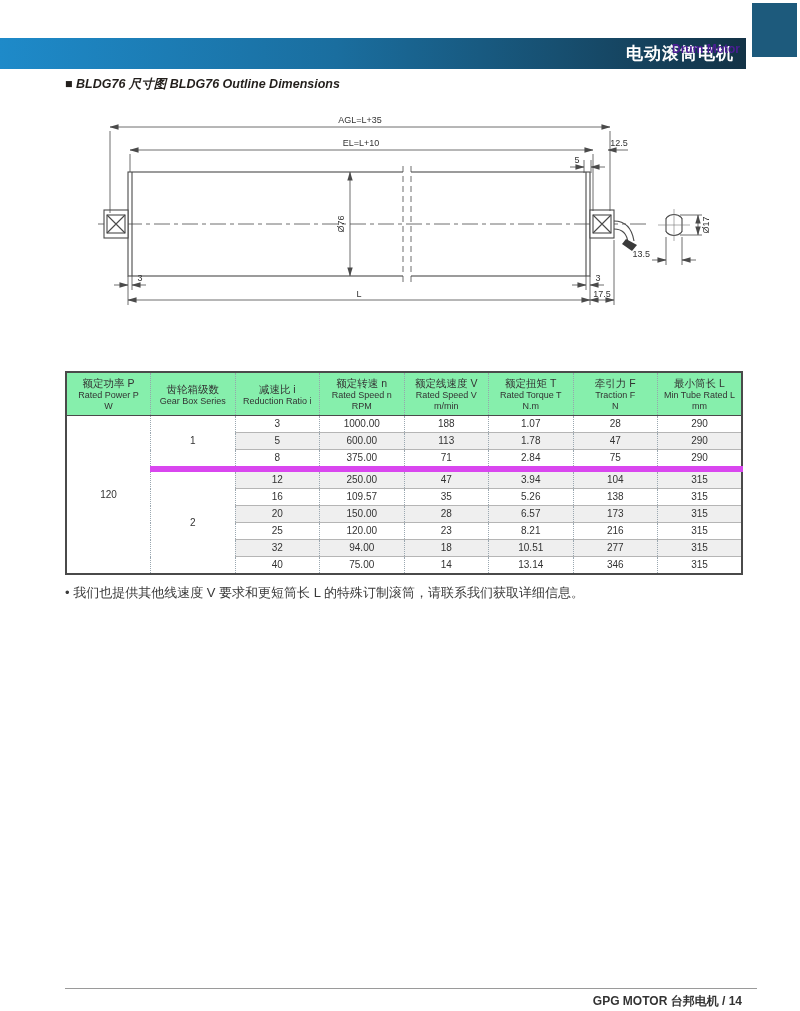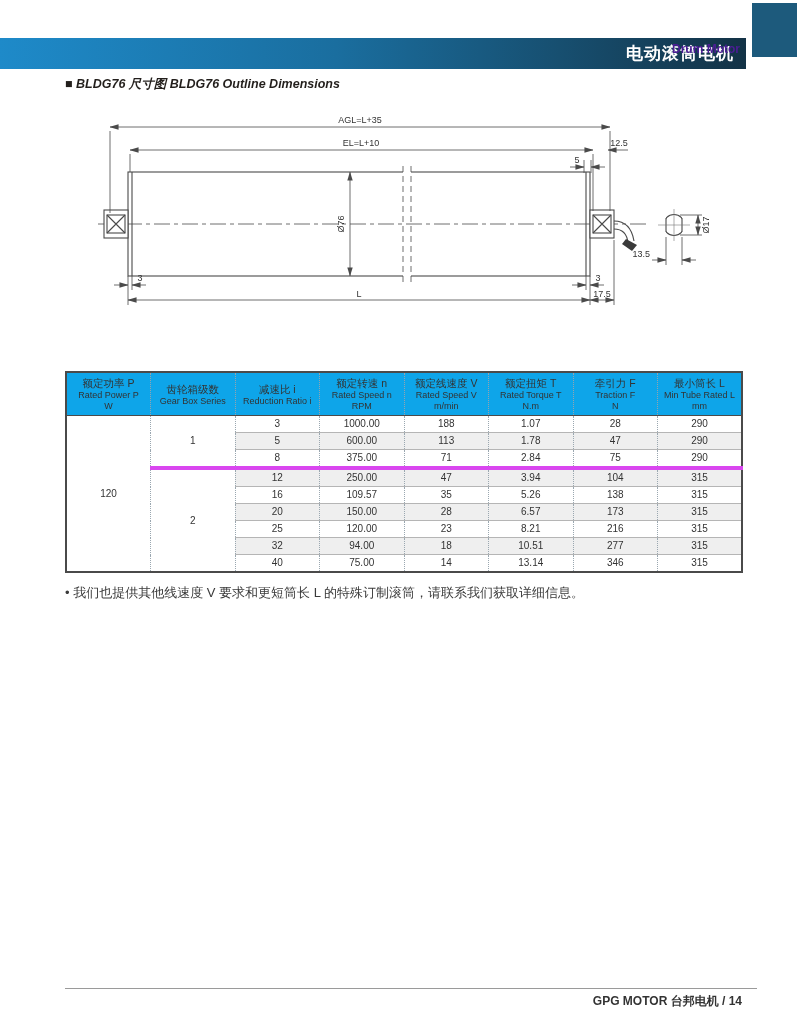--- a/index.html
+++ b/index.html
@@ -23,32 +23,32 @@
   #drawing{position:absolute;left:70px;top:100px;}
   #drawing text{font-size:9px;fill:#333;font-family:"Liberation Sans","DejaVu Sans",sans-serif;}
   .part{stroke:#4a4a4a;stroke-width:1.1;fill:none;}
   .partf{stroke:#4a4a4a;stroke-width:1.1;fill:#fff;}
   .dim{stroke:#4a4a4a;stroke-width:0.8;fill:none;}
   .thin{stroke:#777;stroke-width:0.6;fill:none;}
 
   
   #param-table{position:absolute;left:65px;top:371px;width:678px;
                border-collapse:collapse;table-layout:fixed;border:2px solid #4a4a4a;}
-  #param-table th{background:#0ea5e9;border-left:1px dotted #96a4ad;border-bottom:1px solid #4a4a4a;
+  #param-table th{background:#86efac;border-left:1px dotted #96a4ad;border-bottom:1px solid #4a4a4a;
                   font-weight:normal;padding:4px 1px 3px 1px;vertical-align:middle;}
   #param-table th:first-child{border-left:none;}
   .h-cn{font-size:10.5px;color:#333;line-height:13px;}
   .h-en{font-size:9px;color:#333;line-height:11px;}
   .h-unit{font-size:9px;color:#333;line-height:11px;}
   #param-table td{border-left:1px dotted #9aa7b0;text-align:center;font-size:10px;color:#333;
                   height:16px;padding:0;line-height:16px;}
   #param-table tbody tr td.num{border-top:1px solid #b5b5b5;}
   #param-table tbody tr:first-child td{border-top:none;}
   #param-table tbody tr.alt td.num{background:#efefef;}
-  #param-table tbody tr.group-start td{border-top:4px solid #d946ef;}
+  #param-table tbody tr.group-start td{border-top:6px solid #d946ef;}
   td.merged{background:#fff;}
 
   
   #note{position:absolute;left:65px;top:584px;font-size:13px;color:#3a3a3a;}
   #footer-line{position:absolute;left:65px;top:988px;width:692px;height:1px;background:#9a9a9a;}
   #footer-text{position:absolute;top:993px;right:58px;font-size:12px;font-weight:bold;color:#333;}
 </style>
 </head>
 <body>
 

